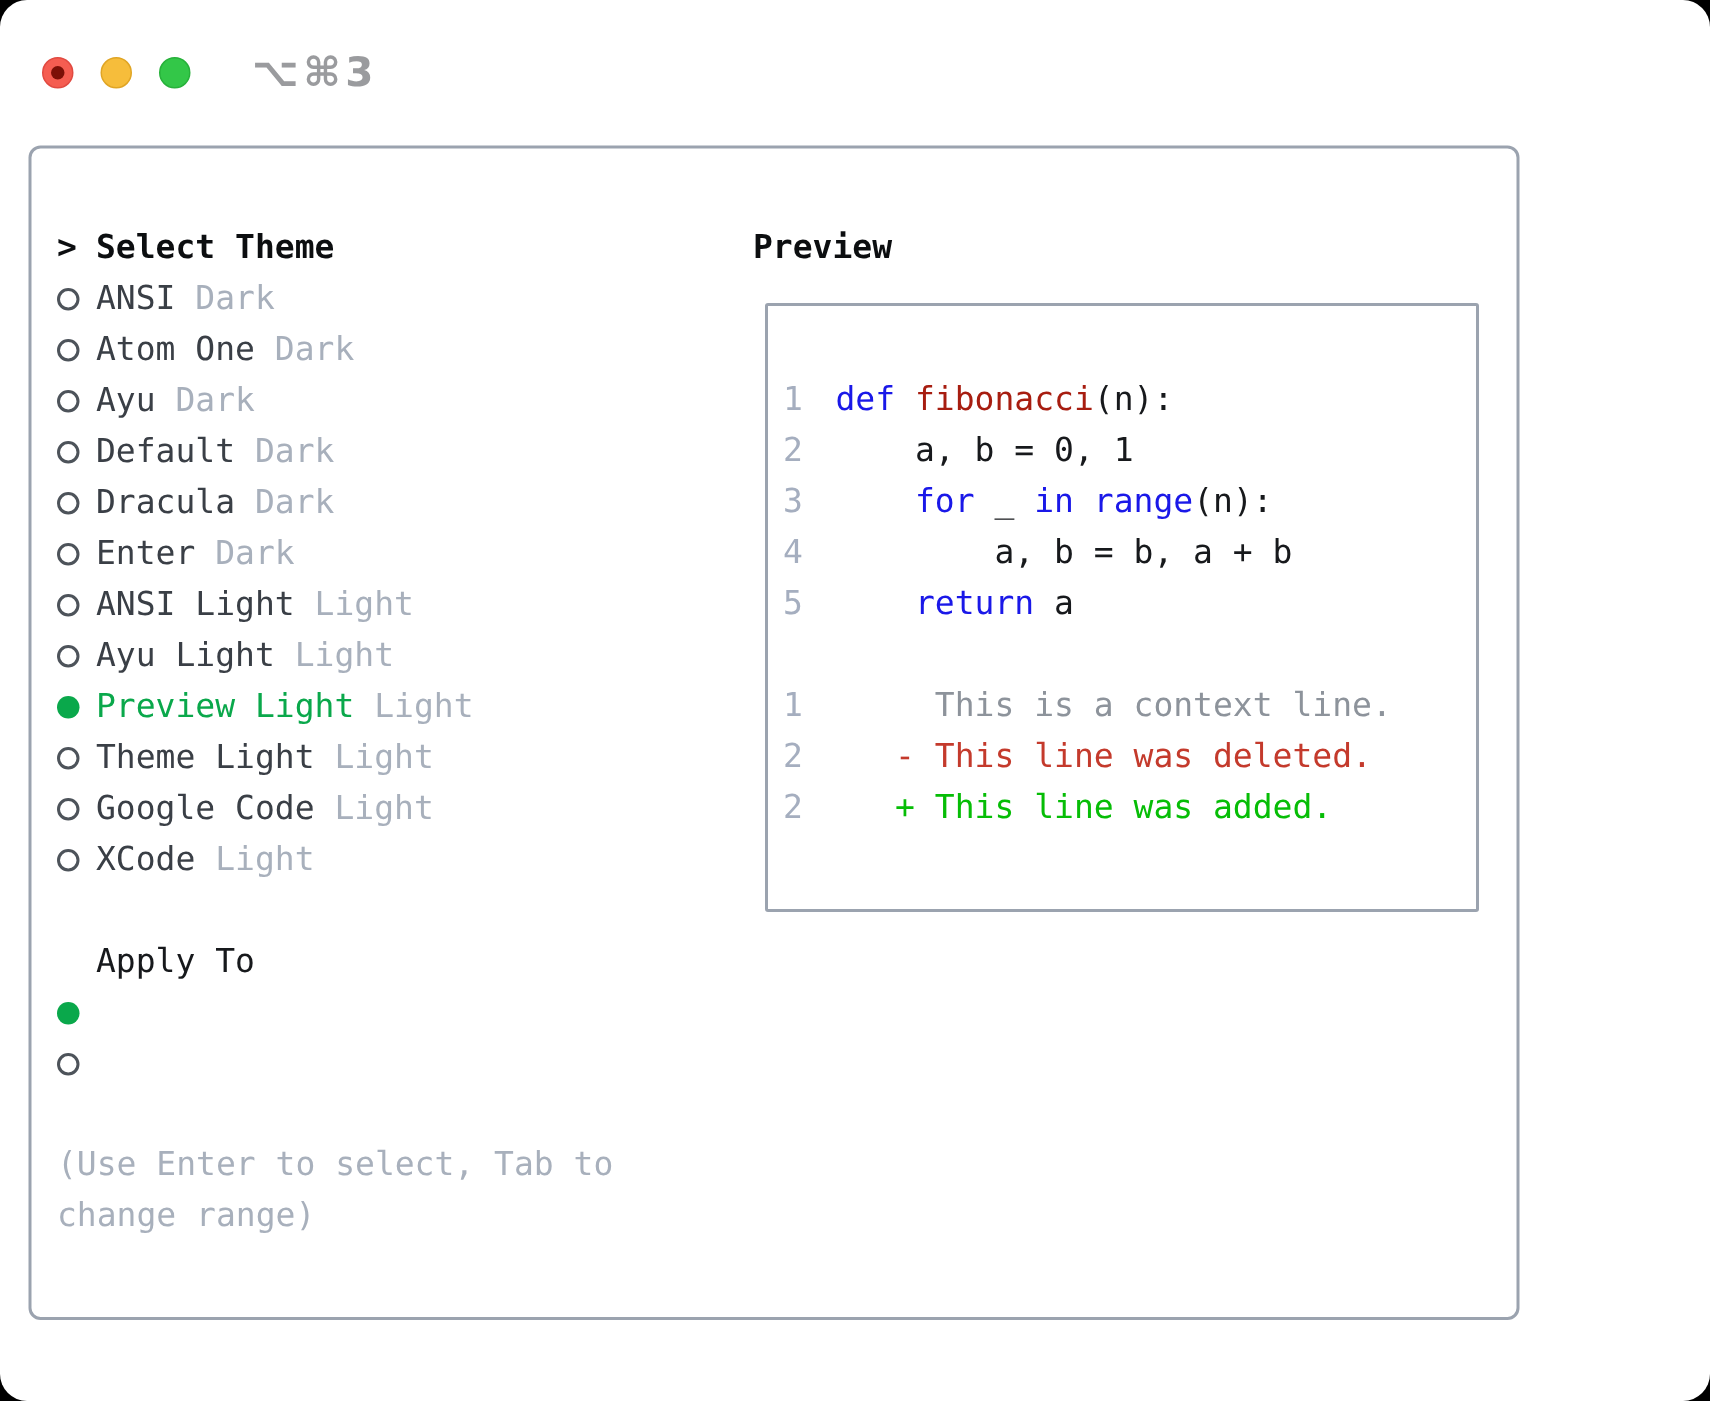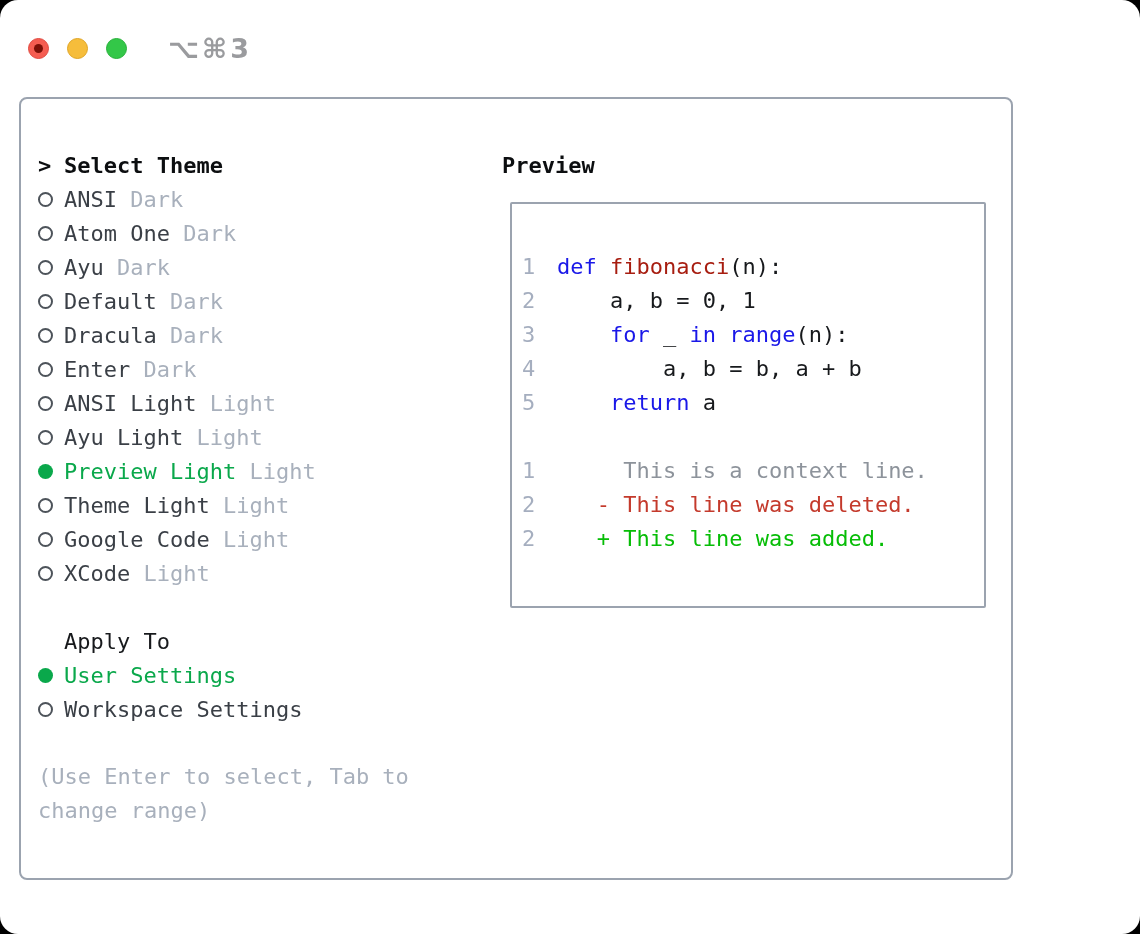--- a/index.html
+++ b/index.html
@@ -108,22 +108,22 @@
         </div>
 
       <div class="row spacer"></div>
 
       <div class="row">
         <span class="marker"></span>
         <span class="apply-label">Apply To</span>
       </div>
 
       <div id="apply-list">
-          <div class="row apply-row selected"><span class="marker"><span class="radio on"></span></span><span class="item-name">User Settings</span></div>
-          <div class="row apply-row"><span class="marker"><span class="radio"></span></span><span class="item-name">Workspace Settings</span></div>
+          <div class="row apply-row selected"><span class="marker"><span class="radio on"></span></span></div>
+          <div class="row apply-row"><span class="marker"><span class="radio"></span></span></div>
         </div>
 
       <div class="hint">(Use Enter to select, Tab to change range)</div>
     </div>
 
     <div class="right-col">
       <div class="preview-title">Preview</div>
       <div class="preview-box" id="preview-box">
           <div class="pline"><span class="gutter">1</span><span class="seg-keyword">def</span><span class="seg-plain"> </span><span class="seg-function">fibonacci</span><span class="seg-plain">(n):</span></div>
           <div class="pline"><span class="gutter">2</span><span class="seg-plain">    a, b = 0, 1</span></div>

